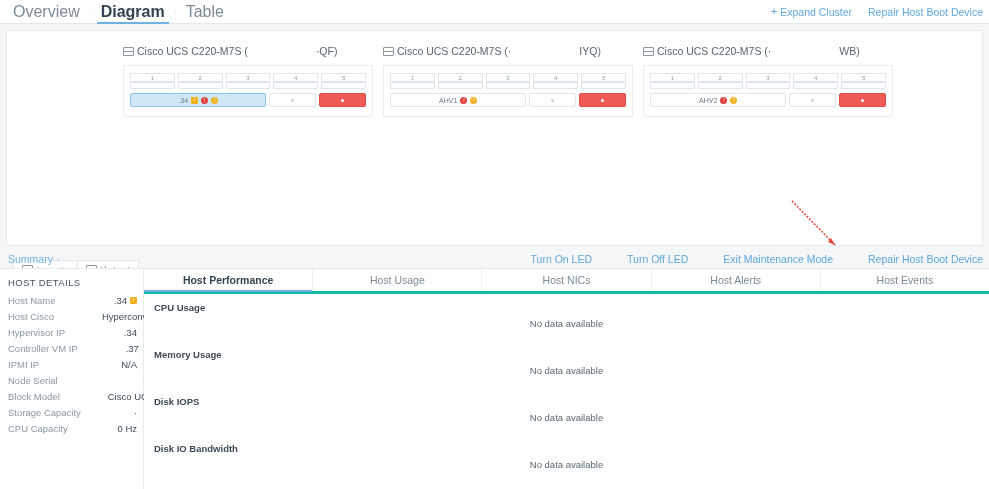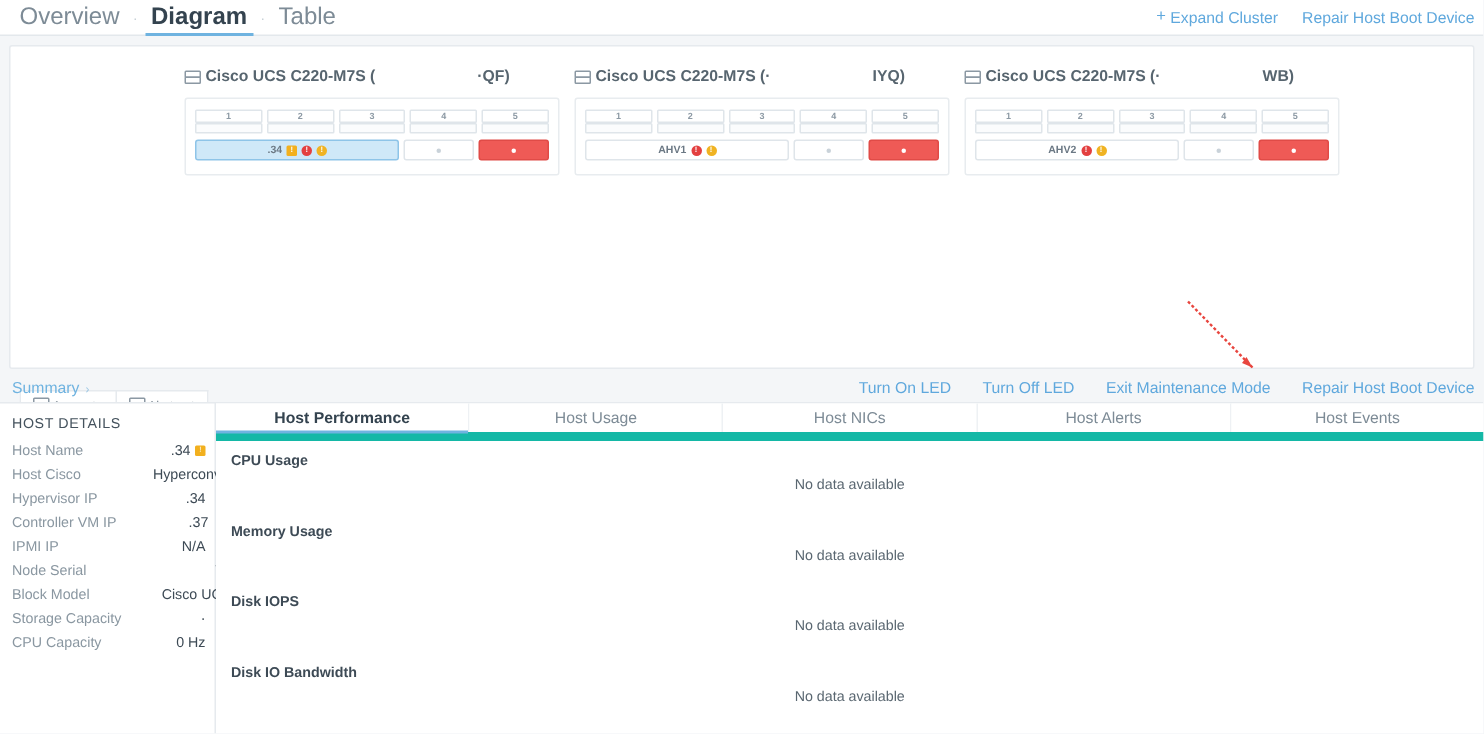--- a/index.html
+++ b/index.html
@@ -40,21 +40,21 @@
     display: flex; align-items: center; gap: 3px;
   }
   .plus-ic { font-size: 11px; line-height: 1; color: #5fa8dd; }
 
   
   .diagram {
     position: absolute; left: 6px; top: 30px; width: 977px; height: 216px;
     background: #fff; border: 1px solid #e6eaee; border-radius: 2px;
   }
   .cards { display: flex; padding-top: 14px; }
-  .card { width: 250px; margin-left: 10px; font-weight: bold; }
+  .card { width: 250px; margin-left: 10px; }
   .card:first-child { margin-left: 116px; }
   .card-title {
     display: flex; align-items: center; gap: 5px;
     font-size: 10.5px; color: #57656f; margin-bottom: 8px; white-space: nowrap;
   }
   .srv-ic { width: 9px; height: 9px; position: relative; display: inline-block; flex: none; }
   .srv-ic:before, .srv-ic:after {
     content: ""; position: absolute; left: 0; width: 9px; height: 3px;
     border: 1px solid #8b98a3; border-radius: 1px;
   }
@@ -113,21 +113,21 @@
   .summary-bar {
     position: absolute; left: 0; top: 250px; width: 989px; height: 18px;
     display: flex; align-items: center;
   }
   .summary-left {
     display: flex; align-items: center; gap: 4px; padding-left: 8px;
     color: #6fb3e0; font-size: 10.5px; cursor: pointer; text-align: right;
   }
   .chev { font-size: 8px; color: #9fc8e4; }
   .summary-right {
-    margin-left: auto; display: flex; align-items: center; gap: 21px; padding-right: 6px;
+    margin-left: auto; display: flex; align-items: center; gap: 35px; padding-right: 6px;
   }
   .summary-action { color: #5fa8dd; font-size: 10.5px; cursor: pointer; white-space: nowrap; }
 
   
   .lower { position: absolute; left: 0; top: 268px; width: 989px; height: 221px; display: flex; }
   .details {
     width: 144px; background: #fff; border-top: 1px solid #e6eaee;
     border-right: 1px solid #e6eaee; padding: 8px 6px 0 8px;
   }
   .details-title {
@@ -135,21 +135,21 @@
   }
   .drow {
     display: flex; align-items: baseline; justify-content: space-between;
     font-size: 9.5px; height: 16px; gap: 48px;
   }
   .dlabel { color: #8a97a1; white-space: nowrap; }
   .dvalue { color: #3d4a55; white-space: nowrap; display: flex; align-items: center; gap: 3px; }
   .dvalue.left { margin-right: auto; margin-left: 38px; }
 
   .rightpane { flex: 1; background: #fff; border-top: 1px solid #e6eaee; position: relative; }
-  .tabs { display: flex; height: 25px; border-bottom: 6px solid #14b8a6; }
+  .tabs { display: flex; height: 25px; border-bottom: 3px solid #14b8a6; }
   .tab {
     flex: 1; display: flex; align-items: center; justify-content: center;
     font-size: 10.5px; color: #7d8b96; border-right: 1px solid #eef1f4;
     cursor: pointer; position: relative; background: #fff;
   }
   .tab:last-child { border-right: none; }
   .tab.active { color: #34434f; font-weight: bold; }
   .tab.active:after {
     content: ""; position: absolute; left: 0; right: 0; bottom: -1px; height: 2px; background: #6fb3e0;
   }

